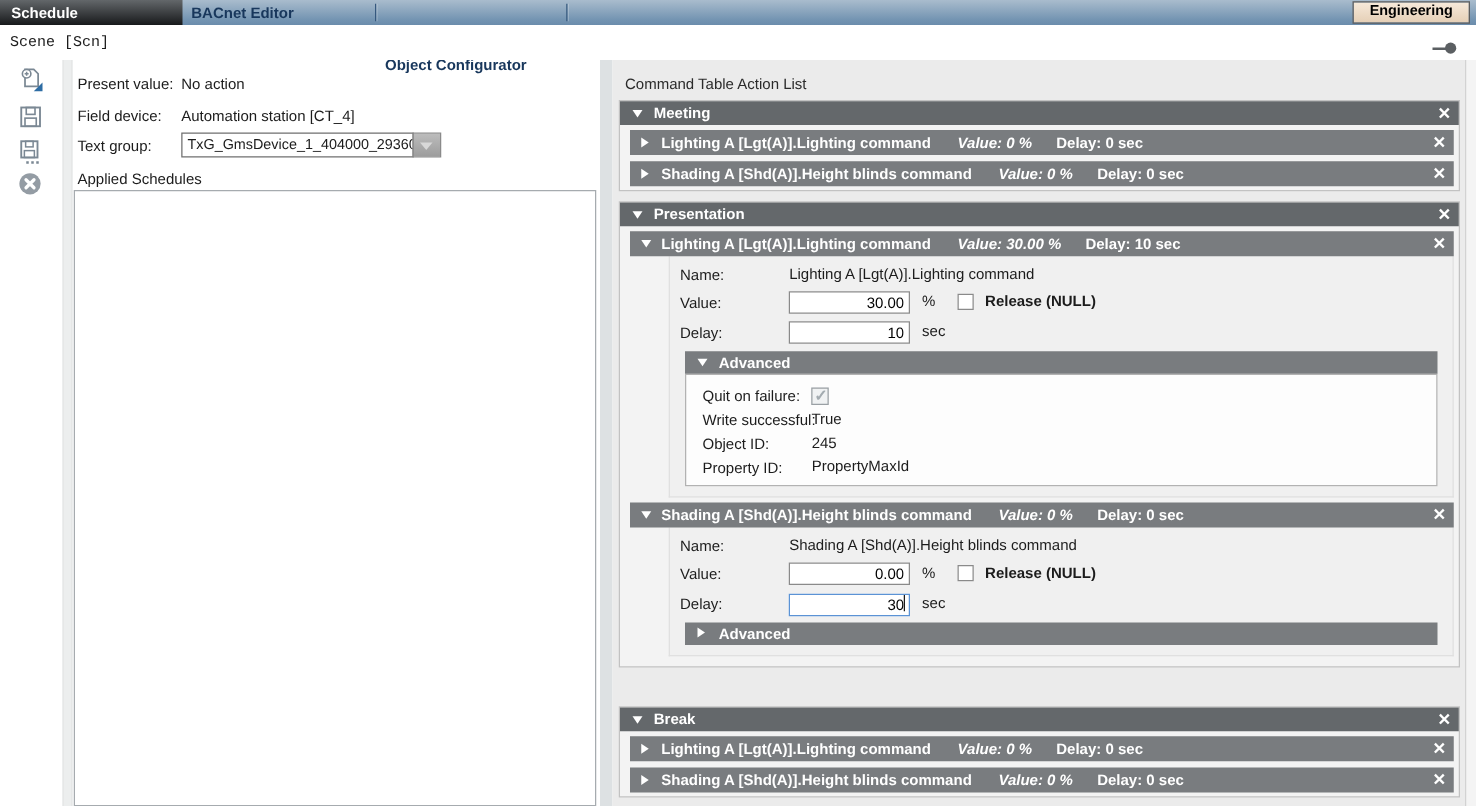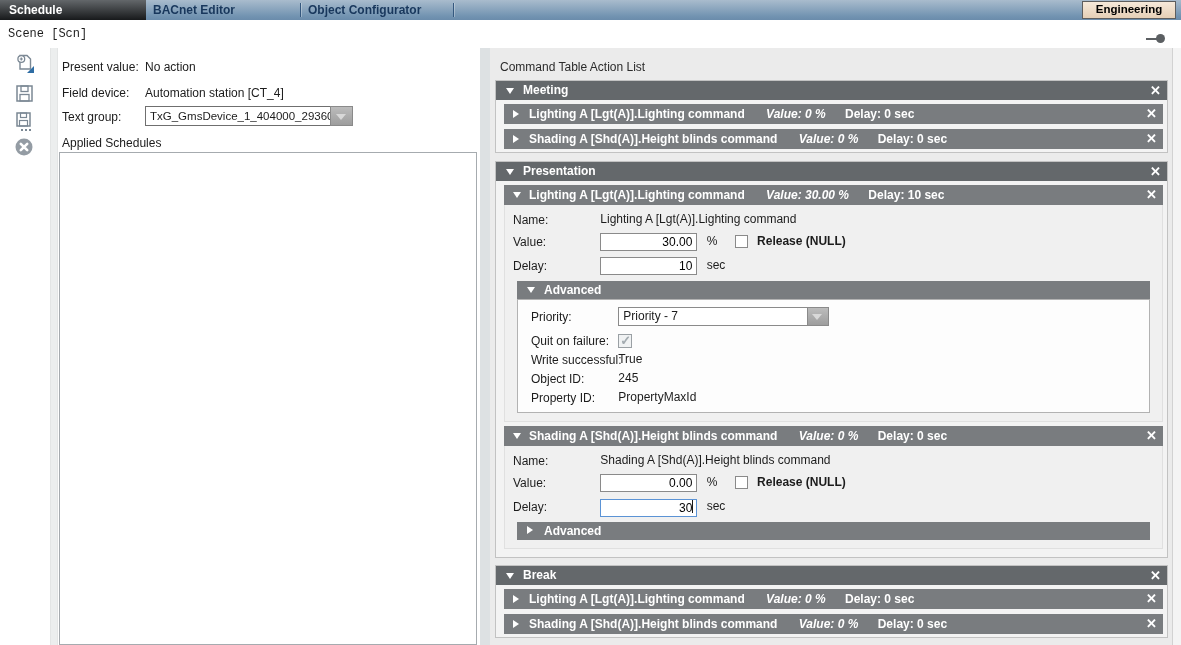--- a/index.html
+++ b/index.html
@@ -7,21 +7,21 @@
   body { font-family:"Liberation Sans", sans-serif; font-size:12px; color:#1c1c1c;
          background:#ffffff; position:relative; overflow:hidden; }
 
   
   .tabbar { position:absolute; left:0; top:0; width:1181px; height:36px;
             background:linear-gradient(#a9bccd, #7293b1 45%, #4b6f95); }
   .tab-active { position:absolute; left:0; top:0; width:146px; height:20px;
                 background:linear-gradient(#63676a, #17191b);
                 color:#fff; font-weight:bold; line-height:20px; padding-left:9px; }
   .tab { position:absolute; top:0; height:20px; line-height:20px; font-weight:bold; color:#18375c; }
-  .tab-bacnet { left:153px; } .tab-objconf { left:308px; }
+  .tab-bacnet { left:153px; } .tab-objconf { left:308px;margin-top:42px; }
   .tabsep { position:absolute; top:3px; width:1px; height:14px; background:#35587e;
             box-shadow:1px 0 0 rgba(255,255,255,.3); }
   .sep1 { left:300px; } .sep2 { left:453px; }
   .btn-eng { position:absolute; left:1082px; top:1px; width:94px; height:18px;
              background:linear-gradient(#f6e9da, #e5cfb6); border:1px solid #5e5e5e;
              text-align:center; line-height:15px; font-weight:bold; font-size:11.5px; color:#000; }
 
   
   .scene-row { position:absolute; left:0; top:20px; width:1181px; height:28px; background:#fff;font-family:Liberation Mono, monospace; }
   .scene-title { position:absolute; left:8px; top:7px; }
@@ -78,21 +78,21 @@
                 color:#fff; line-height:20px; padding-left:25px; font-weight:bold;
                 white-space:nowrap; cursor:pointer; }
   .action-row.first { margin-top:4px; }
   .action-row .tri-right, .action-row .tri-down { top:6px; left:9px; }
   .a-val { margin-left:18px;font-style:italic; } .a-delay { margin-left:16px; }
 
   .action-exp { margin:4px 4px 0 8px; }
   .action-head { height:20px; background:#797c7f; position:relative; color:#fff;
                  line-height:20px; padding-left:25px; font-weight:bold; white-space:nowrap; cursor:pointer; }
   .action-head .tri-down { top:7px; left:9px; }
-  .action-content { background:#f0f0f0; border:1px solid #e0e0e0; border-top:none; padding:4px 4px 8px 0; }
+  .action-content { background:#f0f0f0; border:1px solid #e0e0e0; border-top:none; padding:4px 4px 8px 0;margin-left:31px; }
 
   .frow { position:relative; padding-left:8px; line-height:20px; white-space:nowrap; }
   .frow-name { height:22px; } .frow-value { height:24px; } .frow-delay { height:22px; }
   .flabel { display:inline-block; width:84px; vertical-align:middle; }
   .finput { width:97px; height:18px; border:1px solid #8a8a8a; background:#fff;
             text-align:right; padding:0 4px; font:12px "Liberation Sans",sans-serif;
             vertical-align:middle; }
   .iw { position:relative; display:inline-block; vertical-align:middle; }
   .finput.focused { border:1px solid #5b93d5; }
   .caret { position:absolute; right:4px; top:3px; width:1px; height:13px; background:#1a1a1a; }
@@ -247,24 +247,20 @@
         <input class="finput" value="10" style="">
         <span class="unit">sec</span>
       </div>
 
       <div class="adv">
         <div class="adv-head">
           <span class="tri-down"></span>
           <span>Advanced</span>
         </div>
         <div class="adv-box">
-          <div class="adv-row dd-row">
-            <span class="adv-label">Priority:</span>
-            <span class="dd-field">Priority - 7</span><span class="dd-btn"></span>
-          </div>
           <div class="adv-row">
             <span class="adv-label">Quit on failure:</span>
             <span class="chk-dis"><span>✓</span></span>
           </div>
           <div class="adv-row">
             <span class="adv-label">Write successful:</span>
             <span>True</span>
           </div>
           <div class="adv-row">
             <span class="adv-label">Object ID:</span>

